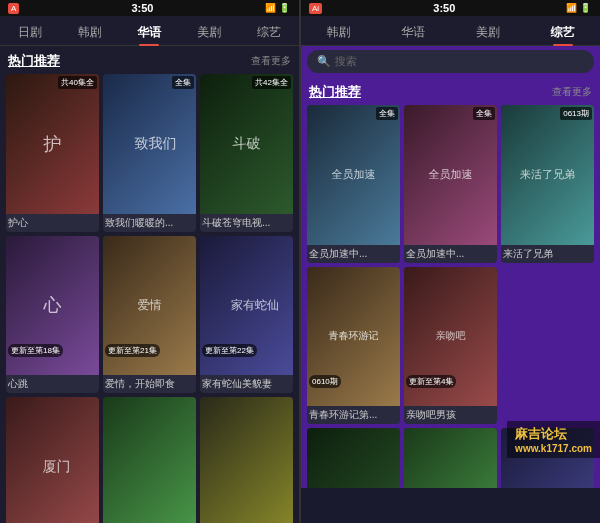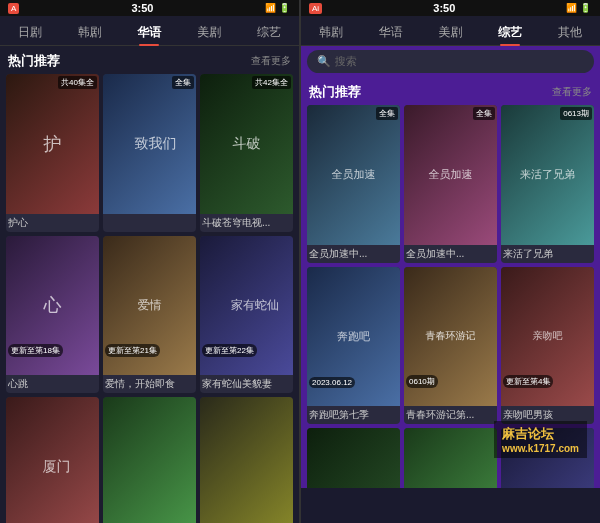--- a/index.html
+++ b/index.html
@@ -85,20 +85,21 @@
     .section-header {
       display: flex;
       justify-content: space-between;
       align-items: center;
       padding: 6px 8px 4px;
     }
     .section-title {
       font-size: 13px;
       font-weight: bold;
       color: #fff;
+      text-decoration: underline;
     }
     .see-more {
       font-size: 10px;
       color: #888;
       cursor: pointer;
     }
 
     
     .grid-3 {
       display: grid;
@@ -186,21 +187,21 @@
       color: #666;
       display: flex;
       align-items: center;
       gap: 4px;
     }
 
     
     .watermark {
       position: absolute;
       bottom: 30px;
-      right: 13px;
+      right: 0;
       background: rgba(0,0,0,0.5);
       color: #f0c040;
       font-size: 12px;
       font-weight: bold;
       padding: 4px 8px;
       z-index: 100;
     }
 
     .panels-wrapper {
       display: flex;
@@ -250,20 +251,21 @@
         </div>
         <div class="card-label">护心</div>
       </div>
       <div class="card">
         <div class="card-img">
           <div class="card-img-inner poster-2">
             <span style="font-size:14px;color:rgba(255,255,255,0.7);margin-left:12px;">致我们</span>
             <span class="card-badge">全集</span>
           </div>
         </div>
+        <div class="card-label">致我们暖暖的...</div>
       </div>
       <div class="card">
         <div class="card-img">
           <div class="card-img-inner poster-3">
             <span style="font-size:14px;color:rgba(255,255,255,0.7);">斗破</span>
             <span class="card-badge">共42集全</span>
           </div>
         </div>
         <div class="card-label">斗破苍穹电视...</div>
       </div>
@@ -339,21 +341,20 @@
         <span>📶</span>
         <span>🔋</span>
       </div>
     </div>
 
     <div class="nav-tabs">
       <div class="nav-tab">韩剧</div>
       <div class="nav-tab">华语</div>
       <div class="nav-tab">美剧</div>
       <div class="nav-tab active">综艺</div>
-      <div class="nav-tab">其他</div>
     </div>
 
     <div class="search-bar">
       <span style="font-size:11px;">🔍</span>
       <span style="color:#666;font-size:11px;">搜索</span>
     </div>
 
     <div class="section-header">
       <span class="section-title">热门推荐</span>
       <span class="see-more">查看更多</span>
@@ -385,29 +386,20 @@
             <span class="card-badge">0613期</span>
           </div>
         </div>
         <div class="card-label">来活了兄弟</div>
       </div>
     </div>
 
     <div class="grid-3" style="flex:none;height:auto;margin-bottom:4px;">
       <div class="card">
         <div class="card-img">
-          <div class="card-img-inner poster-2">
-            <span style="font-size:11px;color:rgba(255,255,255,0.7);">奔跑吧</span>
-            <span class="card-badge-bottom">2023.06.12</span>
-          </div>
-        </div>
-        <div class="card-label">奔跑吧第七季</div>
-      </div>
-      <div class="card">
-        <div class="card-img">
           <div class="card-img-inner poster-5">
             <span style="font-size:10px;color:rgba(255,255,255,0.8);text-align:center;padding:2px;">青春环游记</span>
             <span class="card-badge-bottom">0610期</span>
           </div>
         </div>
         <div class="card-label">青春环游记第...</div>
       </div>
       <div class="card">
         <div class="card-img">
           <div class="card-img-inner poster-7">

